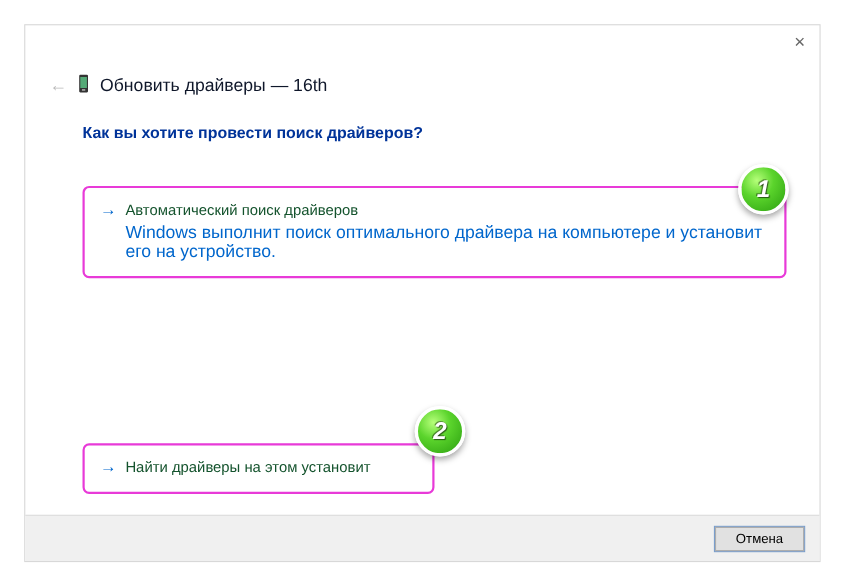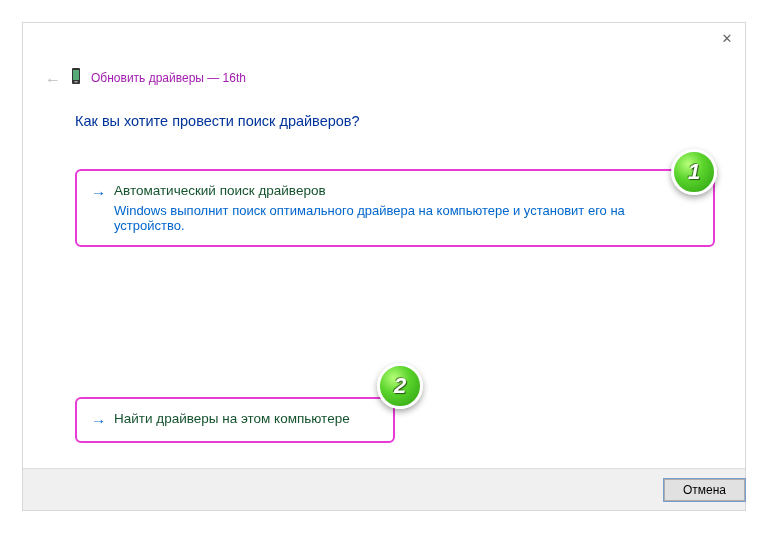--- a/index.html
+++ b/index.html
@@ -10,49 +10,49 @@
     }
     .close-x {
       position: absolute; top: 8px; right: 10px; font-size: 13px; color: #666; cursor: pointer;
       width: 16px; text-align: center;
     }
     .header {
       position: absolute; top: 44px; left: 22px; display: flex; align-items: center; gap: 10px;
     }
     .back-arrow { font-size: 16px; color: #bbb; cursor: pointer; }
     .device-icon { display: inline-block; }
-    .header-title { font-size: 12px; color: #a21caf; }
+    .header-title { font-size: 16px; color: #0f172a; }
     .content { position: absolute; top: 90px; left: 52px; right: 30px; }
-    .question { color: #003399; font-size: 14.5px; font-weight: 400; margin-bottom: 40px; }
+    .question { color: #003399; font-size: 14.5px; font-weight: 700; margin-bottom: 40px; }
     .options { position: relative; }
     .option-block {
       border: 2px solid #e83ad8; border-radius: 6px; padding: 10px 14px 12px 14px;
       margin-bottom: 150px; position: relative; cursor: pointer;
       box-shadow: 0 0 0 1px #fff;
     }
     .option-block.second { margin-bottom: 0; width: 320px; }
     .opt-row { display: flex; align-items: flex-start; gap: 8px; }
     .opt-arrow { color: #0066cc; font-size: 15px; line-height: 20px; }
     .opt-title { color: #14532d; font-size: 13.5px; line-height: 20px; }
-    .opt-desc { color: #0066cc; font-size: 13px; margin-left: 23px; margin-top: 2px; }
+    .opt-desc { color: #0066cc; font-size: 16px; margin-left: 23px; margin-top: 2px; }
     .badge {
       position: absolute; width: 46px; height: 46px; border-radius: 50%;
       background: radial-gradient(circle at 35% 30%, #b6ff7a 0%, #5bd42c 40%, #2a9e0f 100%);
       border: 3px solid #fff; box-shadow: 0 3px 6px rgba(0,0,0,0.35);
       display: flex; align-items: center; justify-content: center;
       color: #fff; font-weight: bold; font-size: 22px;
       text-shadow: 1px 1px 1px rgba(0,0,0,0.6), -1px -1px 0 rgba(0,0,0,0.4);
       font-family: Arial, sans-serif; font-style: italic;
     }
     .badge-1 { top: -22px; right: -4px; }
     .badge-2 { top: -36px; right: -30px; }
     .footer {
       position: absolute; bottom: 0; left: 0; right: 0; height: 42px;
       background: #f0f0f0; border-top: 1px solid #ddd;
-      display: flex; align-items: center; justify-content: flex-end; 
+      display: flex; align-items: center; justify-content: flex-end; padding-right: 14px;
     }
     .btn-cancel {
       border: 1px solid #adadad; background: #e1e1e1; padding: 3px 18px;
       font-size: 12px; cursor: pointer; box-shadow: 0 0 0 1px #7a9ecb;
     }
   </style>
 </head>
 <body>
 
 <div class="dialog">
@@ -82,21 +82,21 @@
           <span class="opt-arrow">→</span>
           <span class="opt-title">Автоматический поиск драйверов</span>
         </div>
         <div class="opt-desc">Windows выполнит поиск оптимального драйвера на компьютере и установит его на устройство.</div>
       </div>
 
       <div class="option-block second">
         <div class="badge badge-2">2</div>
         <div class="opt-row">
           <span class="opt-arrow">→</span>
-          <span class="opt-title">Найти драйверы на этом компьютере</span>
+          <span class="opt-title">Найти драйверы на этом установит</span>
         </div>
       </div>
 
     </div>
   </div>
 
   <div class="footer">
     <button class="btn-cancel">Отмена</button>
   </div>
 

